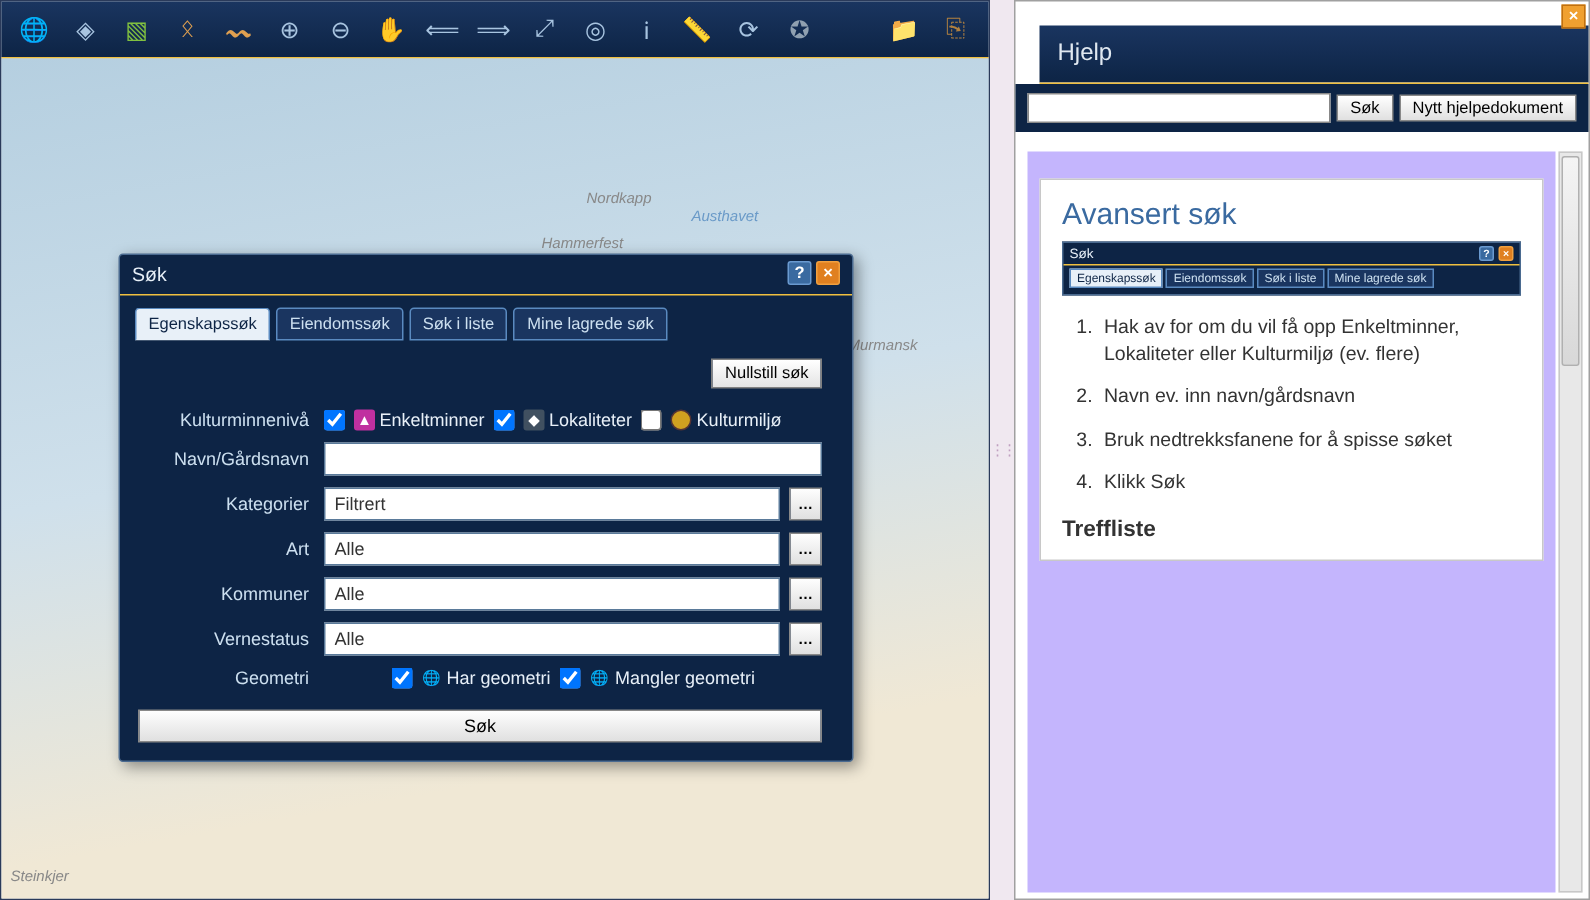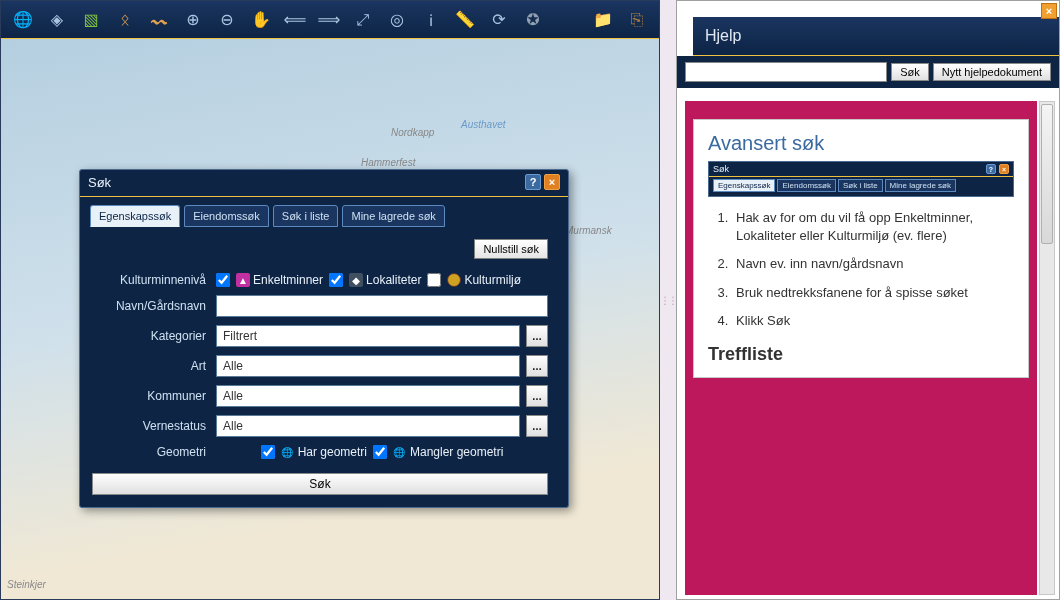--- a/index.html
+++ b/index.html
@@ -204,21 +204,21 @@
     background: linear-gradient(#fff,#e0e0e0);
     border: 1px solid #888;
     font-size: 11px;
     cursor: pointer;
   }
   .help-content-area {
     position: absolute;
     left: 8px; right: 22px;
     top: 100px; bottom: 4px;
     overflow-y: auto;
-    background: #be185d;
+    background: #c4b5fd;
     padding: 18px 8px;
   }
   .help-scroll-track {
     position: absolute;
     right: 4px; top: 100px; bottom: 4px;
     width: 16px;
     background: #e8e8e8;
     border: 1px solid #c8c8c8;
   }
   .help-scroll-thumb {
@@ -253,21 +253,21 @@
     font-size: 8px;
     padding: 1px 4px;
     border: 1px solid #5a8ac0;
     background: #1a3560;
     color: #cde0f0;
   }
   .mini-tab.active { background: #e8f0f8; color:#0d2445; }
   .help-doc p { margin: 10px 0; line-height: 1.4; }
   .help-doc ol { margin: 8px 0 12px 24px; }
   .help-doc ol li { margin: 10px 0; line-height: 1.4; padding-left: 4px; }
-  .help-doc strong.section { display:block; margin-top: 14px; font-size: 18px; }
+  .help-doc strong.section { display:block; margin-top: 14px; font-size: 15px; }
   .divider-v {
     position: absolute;
     left: 660px; top: 0; width: 16px; height: 600px;
     background: #f0e8f0;
     display:flex; align-items:center; justify-content:center;
   }
   .divider-grip { color:#c0a0c0; font-size:10px; letter-spacing:-2px; }
 </style>
 </head>
 <body>
@@ -291,21 +291,21 @@
     <span class="toolbar-icon">⟳</span>
     <span class="toolbar-icon" style="color:#90a0b0">✪</span>
     <span class="toolbar-spacer"></span>
     <span class="toolbar-icon" style="color:#e0b040">📁</span>
     <span class="toolbar-icon" style="color:#b08040">⎘</span>
   </div>
 
   <div class="map-bg">
     <span class="map-label" style="left:390px; top:88px;">Nordkapp</span>
     <span class="map-label" style="left:360px; top:118px;">Hammerfest</span>
-    <span class="map-label" style="left:460px; top:80px; color:#6a9ac8;font-style:italic;">Austhavet</span>
+    <span class="map-label" style="left:460px; top:100px; color:#6a9ac8;font-style:italic;">Austhavet</span>
     <span class="map-label" style="left:564px; top:186px;">Murmansk</span>
     <span class="map-label" style="left:6px; top:540px;">Steinkjer</span>
   </div>
 
   <div class="dialog search-dialog">
     <div class="dialog-title">
       <span>Søk</span>
       <span class="spacer"></span>
       <span class="help-btn">?</span>
       <span class="close-btn">×</span>

